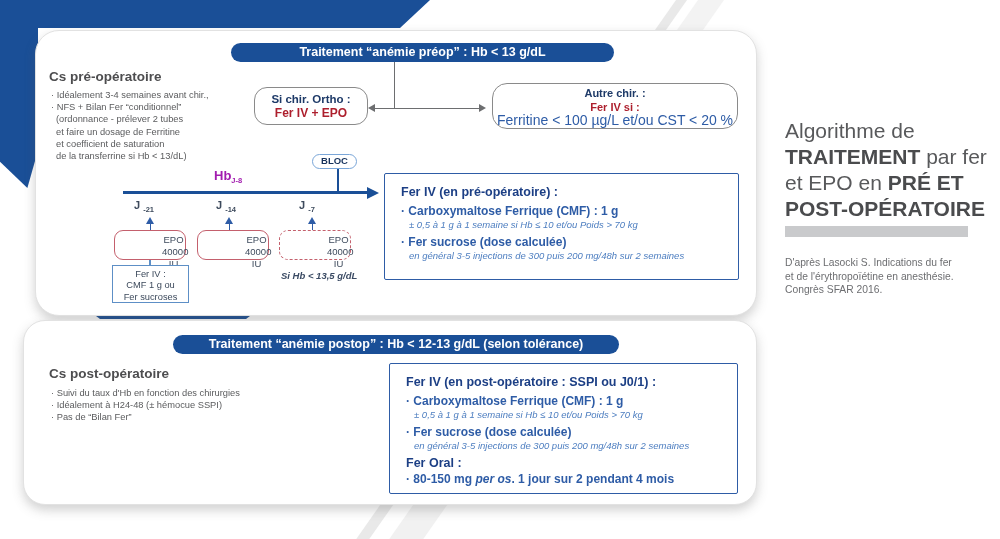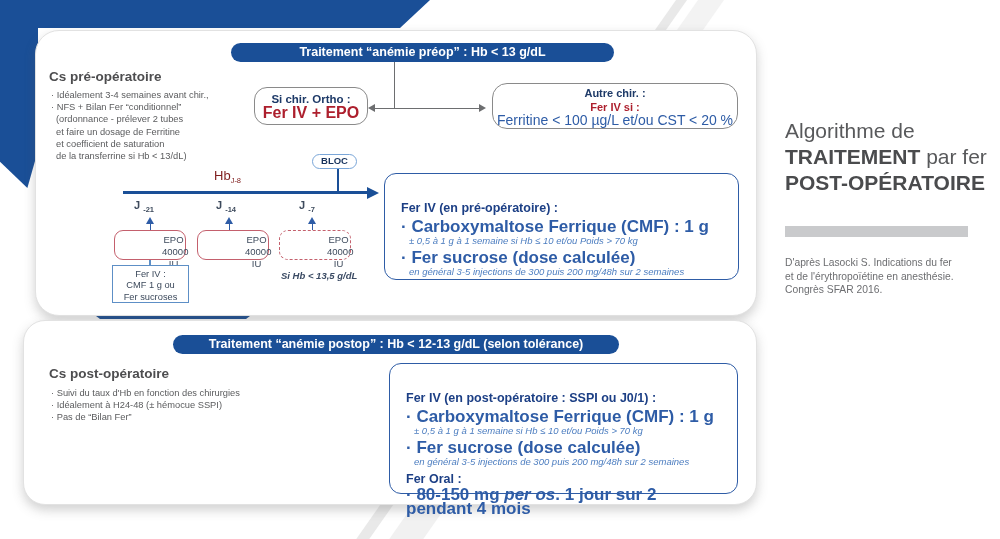--- a/index.html
+++ b/index.html
@@ -45,28 +45,28 @@
   .bloc { border:1.5px solid #7aa6d8; border-radius:8px; background:#fff; text-align:center;
           font-size:9.5px; font-weight:bold; color:#16325c; line-height:12px; }
 
   .epo { border:1.5px solid #c4606d; border-radius:9px; background:#fff; text-align:center;
          font-size:9.5px; line-height:12px; color:#3d4a5c; padding-top:3px;padding-left:47px; }
   .epo.dashed { border-style:dashed; }
   .feriv-sm { border:1.5px solid #5d8fc6; border-radius:0; background:#fff; text-align:center;
               font-size:9.3px; line-height:11.5px; color:#3d4a5c; padding-top:2.5px; }
   .cond { font-size:9.5px; font-style:italic; font-weight:600; color:#3a4a63; }
 
-  .ferpanel { border:1.6px solid #2e5ca6; border-radius:12px; background:#fff; padding:27px 16px; }
+  .ferpanel { border:1.6px solid #2e5ca6; border-radius:2px; background:#fff; padding:11px 16px; }
   .fp-title { font-size:12.5px; font-weight:bold; color:#1c3f85; margin-bottom:5px; }
-  .fp-item { font-size:17px; font-weight:600; color:#2e5ca6; line-height:14px; }
+  .fp-item { font-size:12px; font-weight:600; color:#2e5ca6; line-height:14px; }
   .fp-note { font-size:9.5px; font-style:italic; color:#4d7ec0; line-height:12px; margin:1px 0 4px 8px; }
 
   .jlabel { font-size:11px; color:#3d4a5c; font-weight:600; }
   .sub { font-size:7.5px; vertical-align:-3px; }
-  .hb { font-size:13px; font-weight:400; color:#7f1d1d; }
+  .hb { font-size:13px; font-weight:700; color:#a21caf; }
 
   .side-title { font-size:21px; line-height:26px; color:#58595b; }
   .side-title b { color:#4a4b4d; }
   .side-bar { background:#c9cacc; }
   .side-src { font-size:10.3px; line-height:13.5px; color:#6d6e71; }
 </style>
 </head>
 <body>
 
 <div id="stage">
@@ -89,21 +89,21 @@
       <li>· Idéalement 3-4 semaines avant chir.,</li>
       <li>· NFS + Bilan Fer “conditionnel”</li>
       <li class="cont">(ordonnance - prélever 2 tubes</li>
       <li class="cont">et faire un dosage de Ferritine</li>
       <li class="cont">et coefficient de saturation</li>
       <li class="cont">de la transferrine si Hb &lt; 13/dL)</li>
     </ul>
 
     <div class="abs node" style="left:218px;top:56px;width:114px;height:38px;padding-top:4px;">
       <div class="navy" style="font-size:11.5px;line-height:14px;">Si chir. Ortho :</div>
-      <div class="red" style="font-size:16px;line-height:14px;">Fer IV + EPO</div>
+      <div class="red" style="font-size:12px;line-height:14px;">Fer IV + EPO</div>
     </div>
 
     <div class="abs node" style="left:456px;top:52px;width:246px;height:46px;padding-top:3px;border-radius:15px;">
       <div class="navy" style="font-size:11px;line-height:13.5px;">Autre chir. :</div>
       <div class="red" style="font-size:11px;line-height:13.5px;">Fer IV si :</div>
       <div class="blue" style="font-size:14px;line-height:13.5px;">Ferritine &lt; 100 µg/L et/ou CST &lt; 20 %</div>
     </div>
 
     <div class="abs line-g" style="left:358px;top:31px;width:1px;height:46px;"></div>
     <div class="abs line-g" style="left:339px;top:77px;width:104px;height:1px;"></div>
@@ -188,20 +188,21 @@
       <div class="fp-title" style="margin-top:2px;margin-bottom:2px;">Fer Oral :</div>
       <div class="fp-item">
         <span>· 80-150 mg </span><i>per os</i><span>. 1 jour sur 2 pendant 4 mois</span>
       </div>
     </div>
   </div>
 
   <div class="abs side-title" style="left:785px;top:118px;width:205px;">
     <div>Algorithme de</div>
     <div><b>TRAITEMENT</b><span> par fer</span></div>
+    <div><span>et EPO en </span><b>PRÉ ET</b></div>
     <div><b>POST-OPÉRATOIRE</b></div>
   </div>
   <div class="abs side-bar" style="left:785px;top:226px;width:183px;height:11px;"></div>
   <div class="abs side-src" style="left:785px;top:256px;width:210px;">
     <div>D'après Lasocki S. Indications du fer</div>
     <div>et de l'érythropoïétine en anesthésie.</div>
     <div>Congrès SFAR 2016.</div>
   </div>
 
 </div>

